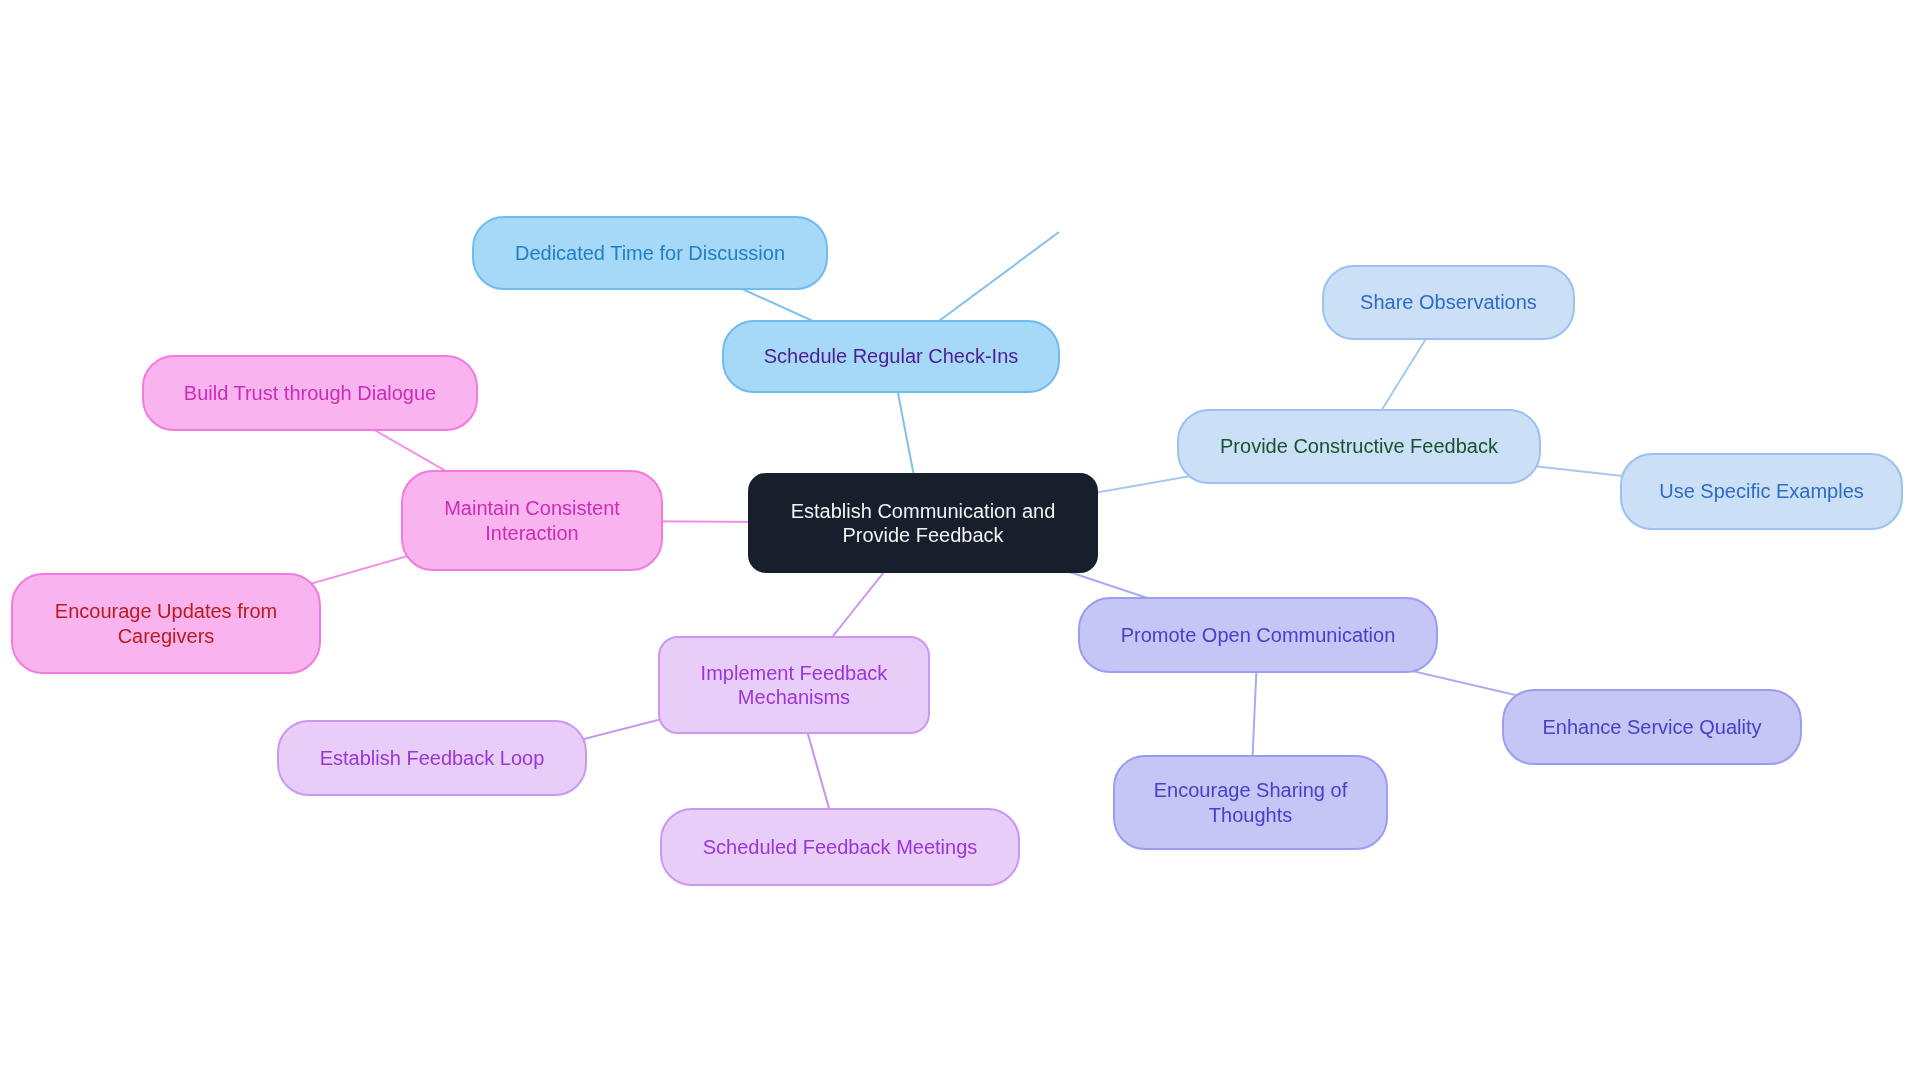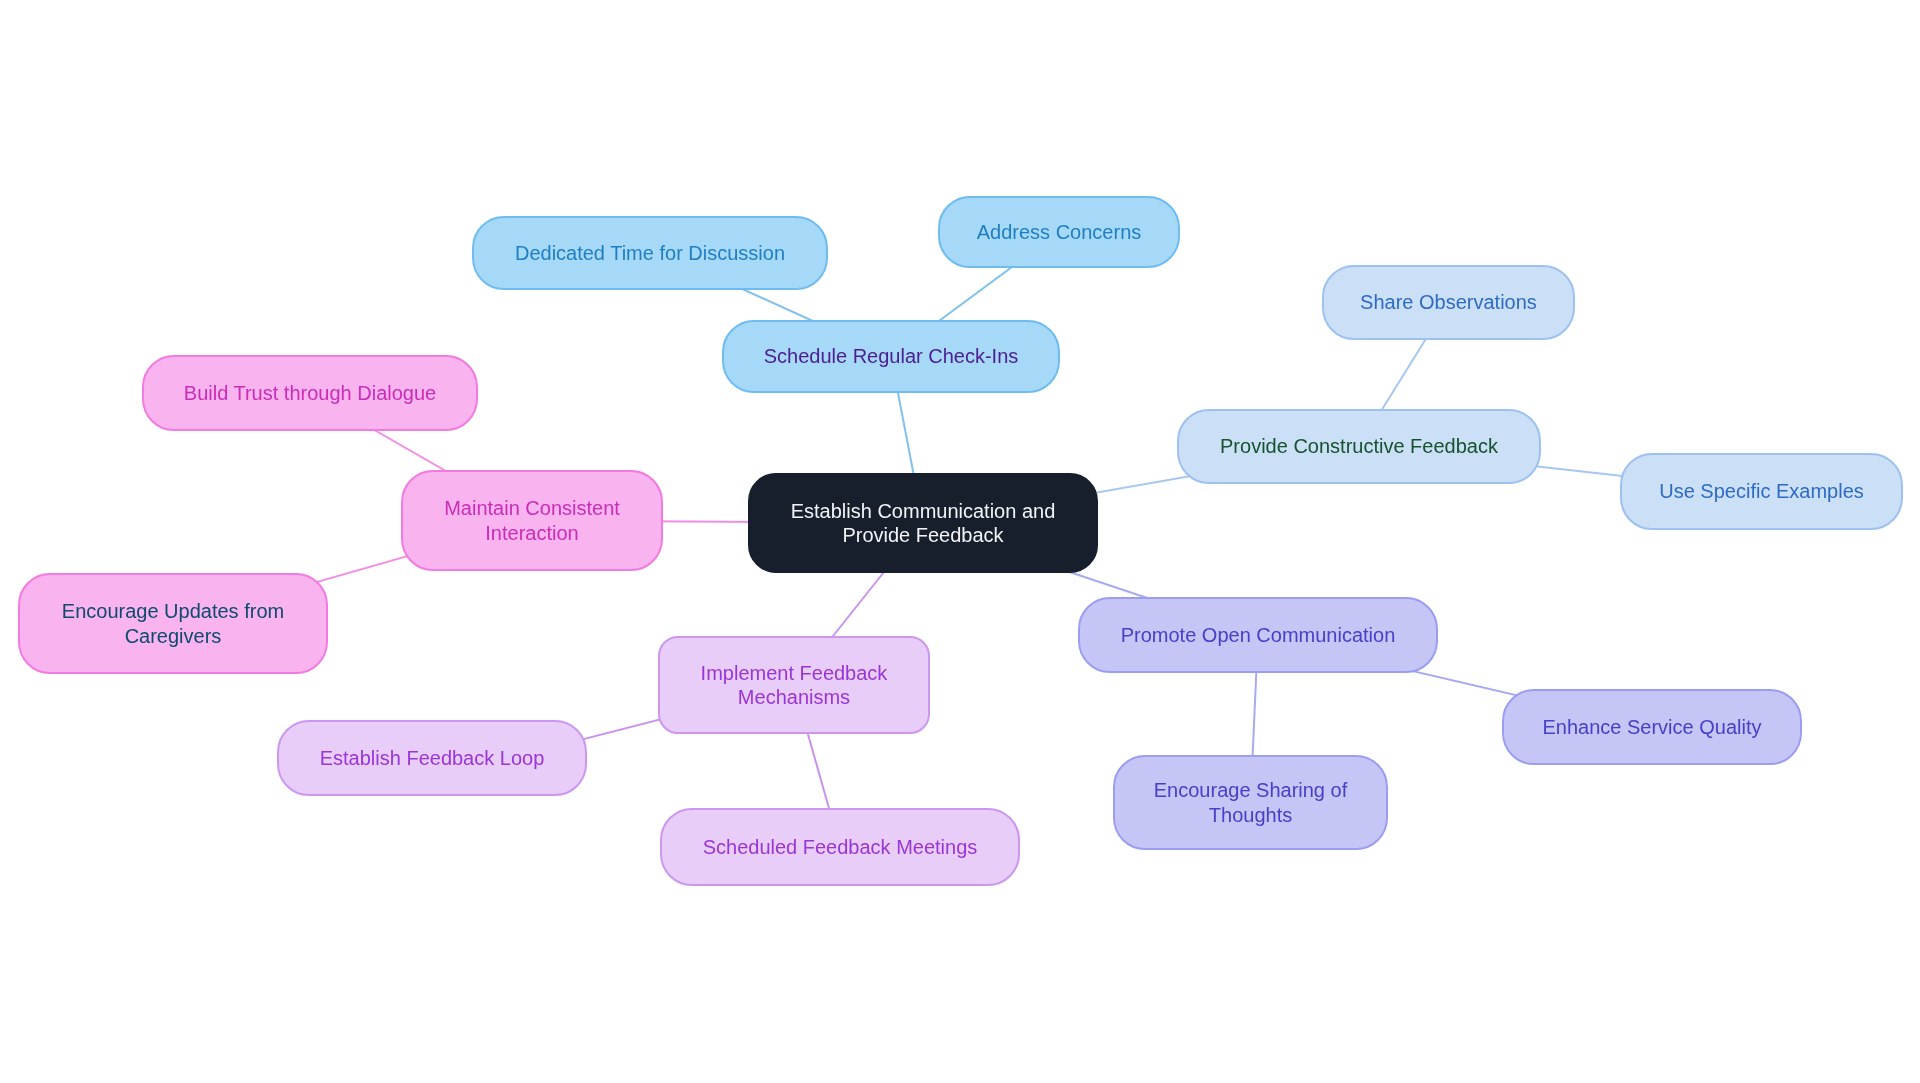--- a/index.html
+++ b/index.html
@@ -30,21 +30,21 @@
     align-items: center;
     justify-content: center;
     text-align: center;
     font-size: 20px;
     line-height: 1.22;
     padding: 6px 16px;
     cursor: pointer;
     user-select: none;
   }
   .node--central {
-    border-radius: 28px;
+    border-radius: 18px;
     font-size: 20px;
   }
   .node-label {
     display: block;
     max-width: 100%;
   }
 </style>
 </head>
 <body>
 
@@ -70,23 +70,20 @@
   <div class="node node--central" style="left: 748px; top: 473px; width: 350px; height: 100px; background: rgb(23, 31, 45); border-color: rgb(23, 31, 45); color: rgb(242, 244, 246);">
     <span class="node-label">Establish Communication and Provide Feedback</span>
   </div>
 
   <div class="node" style="left: 722px; top: 320px; width: 338px; height: 73px; background: rgb(166, 216, 247); border-color: rgb(110, 188, 240); color: #4c1d95;">
     <span class="node-label">Schedule Regular Check-Ins</span>
   </div>
   <div class="node" style="left: 472px; top: 216px; width: 356px; height: 74px; background: rgb(166, 216, 247); border-color: rgb(110, 188, 240); color: rgb(31, 127, 196);">
     <span class="node-label">Dedicated Time for Discussion</span>
   </div>
-  <div class="node" style="left: 938px; top: 196px; width: 242px; height: 72px; background: rgb(166, 216, 247); border-color: rgb(110, 188, 240); color: rgb(31, 127, 196);">
-    <span class="node-label">Address Concerns</span>
-  </div>
 
   <div class="node" style="left: 1177px; top: 409px; width: 364px; height: 75px; background: rgb(203, 223, 247); border-color: rgb(157, 193, 240); color: #14532d;">
     <span class="node-label">Provide Constructive Feedback</span>
   </div>
   <div class="node" style="left: 1322px; top: 265px; width: 253px; height: 75px; background: rgb(203, 223, 247); border-color: rgb(157, 193, 240); color: rgb(45, 108, 196);">
     <span class="node-label">Share Observations</span>
   </div>
   <div class="node" style="left: 1620px; top: 453px; width: 283px; height: 77px; background: rgb(203, 223, 247); border-color: rgb(157, 193, 240); color: rgb(45, 108, 196); justify-content: center;">
     <span class="node-label">Use Specific Examples</span>
   </div>
@@ -100,21 +97,21 @@
   <div class="node" style="left: 1113px; top: 755px; width: 275px; height: 95px; background: rgb(197, 198, 246); border-color: rgb(154, 157, 242); color: rgb(71, 64, 202);">
     <span class="node-label">Encourage Sharing of Thoughts</span>
   </div>
 
   <div class="node" style="left: 401px; top: 470px; width: 262px; height: 101px; background: rgb(249, 179, 238); border-color: rgb(242, 122, 224); color: rgb(203, 45, 183);">
     <span class="node-label">Maintain Consistent Interaction</span>
   </div>
   <div class="node" style="left: 142px; top: 355px; width: 336px; height: 76px; background: rgb(249, 179, 238); border-color: rgb(242, 122, 224); color: rgb(203, 45, 183);">
     <span class="node-label">Build Trust through Dialogue</span>
   </div>
-  <div class="node" style="left: 18px; top: 573px; width: 310px; height: 101px; background: rgb(249, 179, 238); border-color: rgb(242, 122, 224); color: #0c4a6e; text-align: center;">
+  <div class="node" style="left: 11px; top: 573px; width: 310px; height: 101px; background: rgb(249, 179, 238); border-color: rgb(242, 122, 224); color: #b91c1c; text-align: center;">
     <span class="node-label">Encourage Updates from Caregivers</span>
   </div>
 
   <div class="node" style="left: 658px; top: 636px; width: 272px; height: 98px; background: rgb(233, 205, 249); border-color: rgb(203, 151, 240); color: rgb(154, 53, 217); border-radius: 20px;">
     <span class="node-label">Implement Feedback Mechanisms</span>
   </div>
   <div class="node" style="left: 277px; top: 720px; width: 310px; height: 76px; background: rgb(233, 205, 249); border-color: rgb(203, 151, 240); color: rgb(154, 53, 217);">
     <span class="node-label">Establish Feedback Loop</span>
   </div>
   <div class="node" style="left: 660px; top: 808px; width: 360px; height: 78px; background: rgb(233, 205, 249); border-color: rgb(203, 151, 240); color: rgb(154, 53, 217);">

